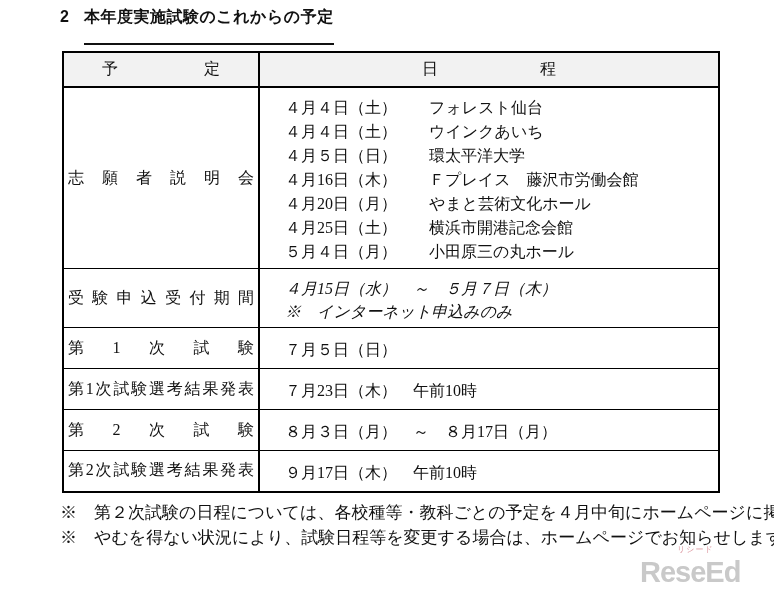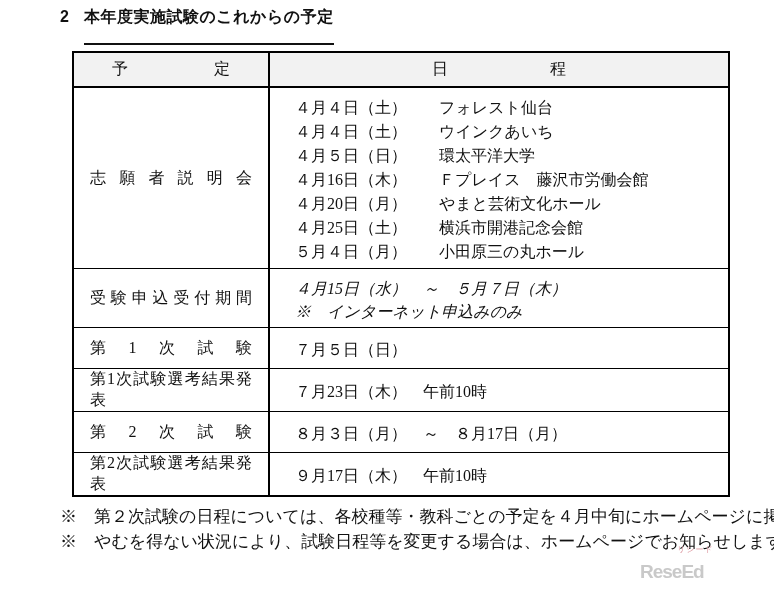--- a/index.html
+++ b/index.html
@@ -32,21 +32,21 @@
     border-bottom: 2px solid #111111;
     padding-bottom: 17px;
     letter-spacing: 0.5px;
   }
 
   
   table.schedule {
     border-collapse: collapse;
     table-layout: fixed;
     width: 656px;
-    margin-left: 12px;
+    margin-left: 2px;
     font-size: 16px;
   }
   table.schedule col.c1 { width: 196px; }
   table.schedule col.c2 { width: 460px; }
   table.schedule, table.schedule th, table.schedule td {
     border: 0 solid #000;
   }
   table.schedule { border: 2px solid #000; }
   table.schedule th {
     height: 35px;
@@ -62,21 +62,21 @@
     text-align: justify;
     text-align-last: justify;
     margin: 0 auto;
   }
   .w1 { width: 118px; }
   .w2 { width: 134px; }
 
   td.label {
     text-align: justify;
     text-align-last: justify;
-    padding: 0 16px;
+    padding: 0 4px;
     vertical-align: middle;
   }
   td.dates {
     padding: 8px 6px 4px 25px;
     vertical-align: middle;
   }
   td.dates .dline { line-height: 24px; white-space: pre; }
   tr.r2 td.dates .dline { line-height: 23px; font-style: italic; }
   tr.r1 td { height: 172px; }
   tr.r2 td { height: 52px; }
@@ -99,21 +99,21 @@
     right: 24px;
     bottom: 4px;
     width: 110px;
     height: 40px;
     font-family: "Liberation Sans", "DejaVu Sans", sans-serif;
   }
   .logo-text {
     position: absolute;
     left: 0;
     bottom: 0;
-    font-size: 19px;
+    font-size: 29px;
     font-weight: bold;
     letter-spacing: -1px;
     color: #c9c9c9;
     line-height: 30px;
   }
   .logo-ruby {
     position: absolute;
     left: 37px;
     top: -3px;
     font-size: 8px;

